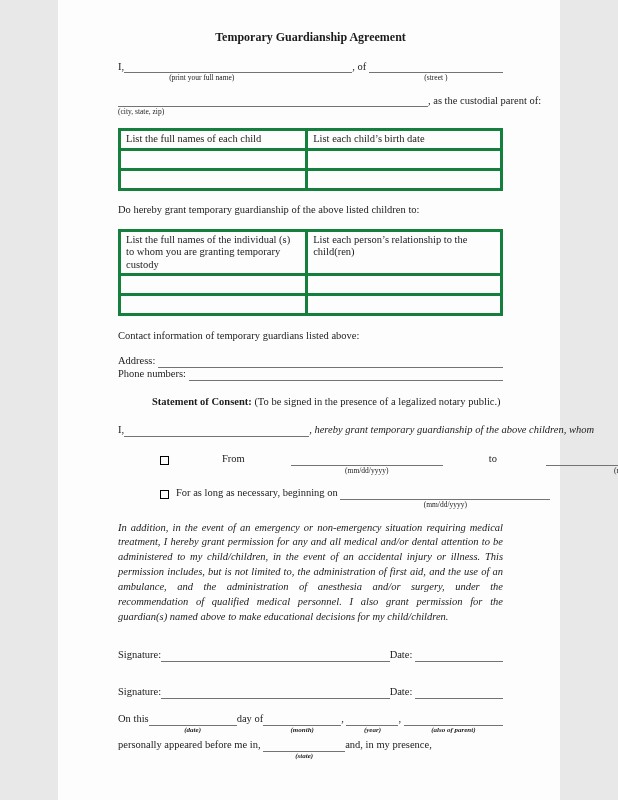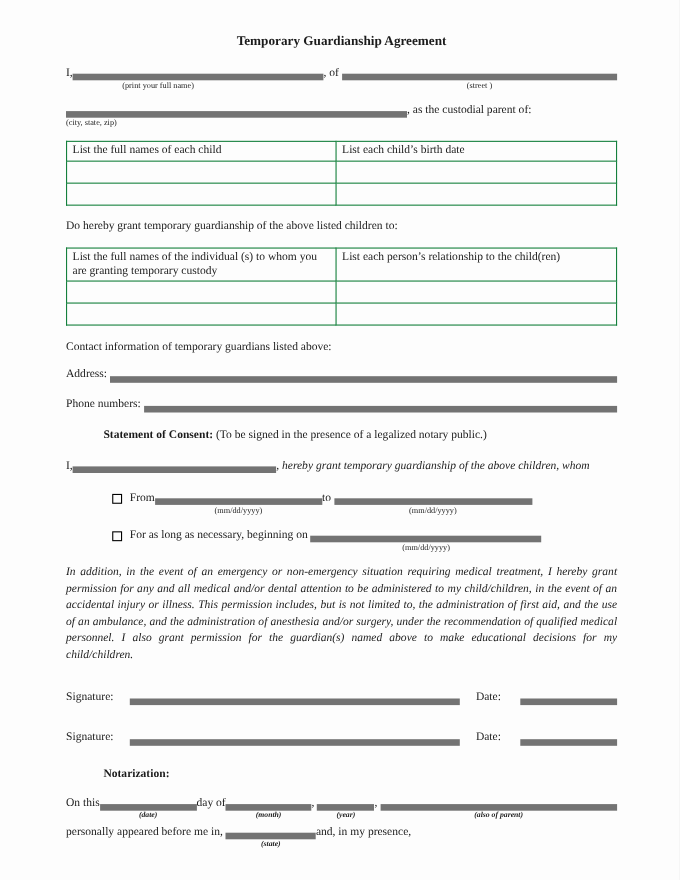--- a/index.html
+++ b/index.html
@@ -1,59 +1,59 @@
 <!DOCTYPE html>
 <html><head>
 <meta charset="utf-8">
 <style>
   * { margin:0; padding:0; box-sizing:border-box; }
   html,body { background:#e8e8e8; }
   .page {
-    width:618px; height:800px; background:#fdfdfd; color:#1b1b1b;
+    width:502px; height:800px; background:#fdfdfd; color:#1b1b1b;
     font-family:"Liberation Serif", serif; font-size:10.5px; line-height:1.2;
     padding:30px 57px 20px 60px; position:relative; margin:0 auto;
   }
   .title { text-align:center; font-weight:bold; font-size:12px; margin-bottom:16px; }
 
   .row { display:flex; align-items:flex-end; }
   .lbl { white-space:pre; }
-  .blank { border-bottom:6px solid #737373; height:13px; position:relative; }
+  .blank { border-bottom:1px solid #737373; height:13px; position:relative; }
   .grow { flex:1 1 auto; }
   .hint {
     position:absolute; top:13px; left:0; right:0; text-align:center;
     font-size:7.5px; color:#222; white-space:nowrap;
   }
   .hint.left { text-align:left; }
   .hint.ital { font-style:italic; font-weight:bold; font-size:7px; }
   .mb-hint { margin-bottom:21px; }
 
   table.formtbl {
     width:100%; border-collapse:collapse; font-size:10.5px;
   }
   table.formtbl th, table.formtbl td {
-    border:1px solid #15803d; text-align:left; font-weight:normal;
+    border:3px solid #15803d; text-align:left; font-weight:normal;
     padding:2px 5px; vertical-align:top;
   }
   table.formtbl th { height:18px; }
   table.formtbl td { height:20px; }
   .col-left { width:49%; }
   .plain { margin:13px 0 12px 0; }
 
   .bold { font-weight:bold;margin-left:34px; }
   .ital { font-style:italic; }
 
   .checkline { margin-left:42px; display:flex; align-items:flex-end; }
   .cbx {
     width:9px; height:9px; border:1px solid #000; display:inline-block;
     margin:0 7px 1px 0; flex:0 0 auto; background:#fdfdfd;
   }
 
   .para { font-style:italic; text-align:justify; line-height:1.42; margin-top:14px; }
 
-  .sigrow { display:flex; align-items:flex-end; margin-top:24px;gap:15px; }
+  .sigrow { display:flex; align-items:flex-end; margin-top:24px; }
 </style>
 </head>
 <body>
 
 <div class="page">
 
   <div class="title">Temporary Guardianship Agreement</div>
 
   <div class="row mb-hint">
     <span class="lbl">I,</span>
@@ -109,37 +109,37 @@
   </tbody>
     </table>
 
   <div class="plain" style="margin-top:14px;">Contact information of temporary guardians listed above:</div>
 
   <div class="row" style="margin-top:12px;">
     <span class="lbl">Address: </span>
     <span class="blank grow"></span>
   </div>
 
-  <div class="row" style="margin-top:14px;">
+  <div class="row" style="">
     <span class="lbl">Phone numbers: </span>
     <span class="blank grow"></span>
   </div>
 
   <div style="margin-top:15px;">
     <span class="bold">Statement of Consent: </span><span>(To be signed in the presence of a legalized notary public.)</span>
   </div>
 
   <div class="row" style="margin-top:15px;">
     <span class="lbl">I,</span>
     <span class="blank" style="flex:0 0 185px;"></span>
     <span class="lbl ital">, hereby grant temporary guardianship of the above children, whom</span>
   </div>
 
 
-  <div class="checkline mb-hint" style="margin-top:16px;">
+  <div class="checkline mb-hint" style="margin-top:16px;gap:46px;">
     <span class="cbx"></span>
     <span class="lbl">From</span>
     <span class="blank" style="flex:0 0 152px;">
       <span class="hint">(mm/dd/yyyy)</span>
     </span>
     <span class="lbl">to </span>
     <span class="blank" style="flex:0 0 180px;">
       <span class="hint">(mm/dd/yyyy)</span>
     </span>
   </div>
@@ -161,21 +161,20 @@
     <span class="blank" style="flex:0 0 88px;"></span>
   </div>
 
   <div class="sigrow">
     <span class="lbl">Signature:</span>
     <span class="blank grow"></span>
     <span class="lbl">Date: </span>
     <span class="blank" style="flex:0 0 88px;"></span>
   </div>
 
-  <div class="bold" style="margin-top:20px;">Notarization:</div>
 
   <div class="row" style="margin-top:14px; margin-bottom:13px;">
     <span class="lbl">On this</span>
     <span class="blank" style="flex:0 0 88px;">
       <span class="hint ital">(date)</span>
     </span>
     <span class="lbl">day of</span>
     <span class="blank" style="flex:0 0 78px;">
       <span class="hint ital">(month)</span>
     </span>

